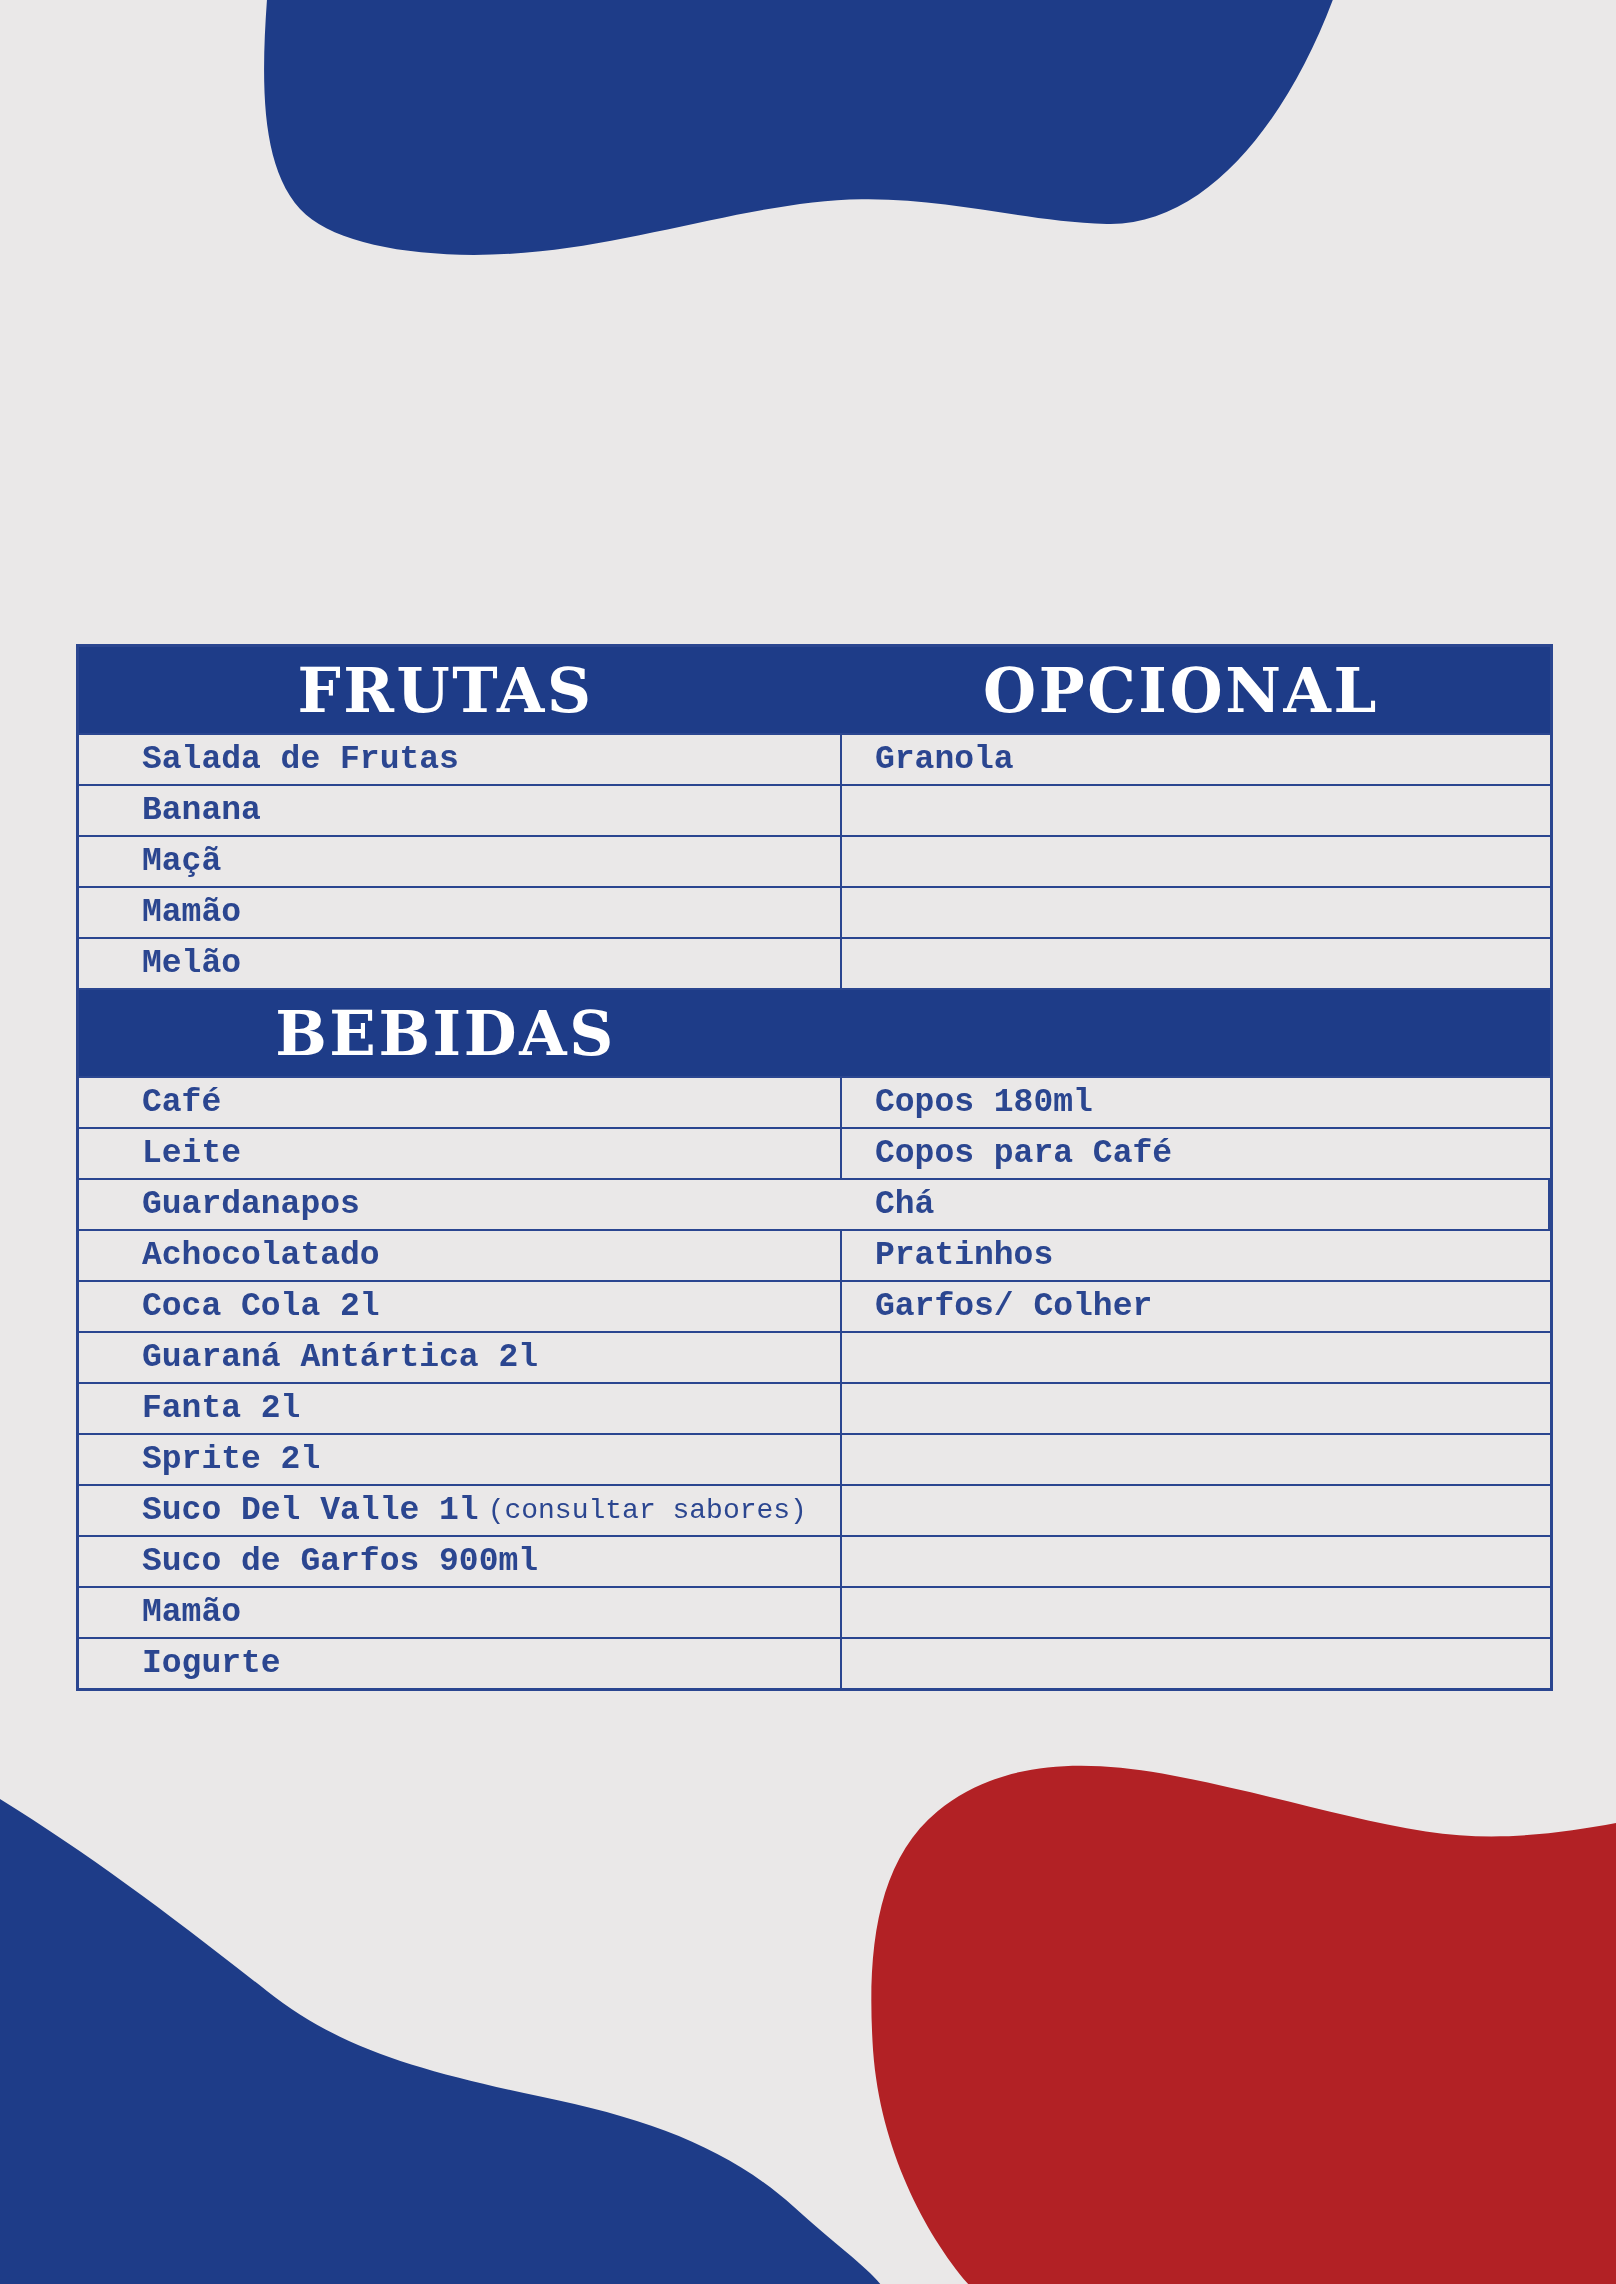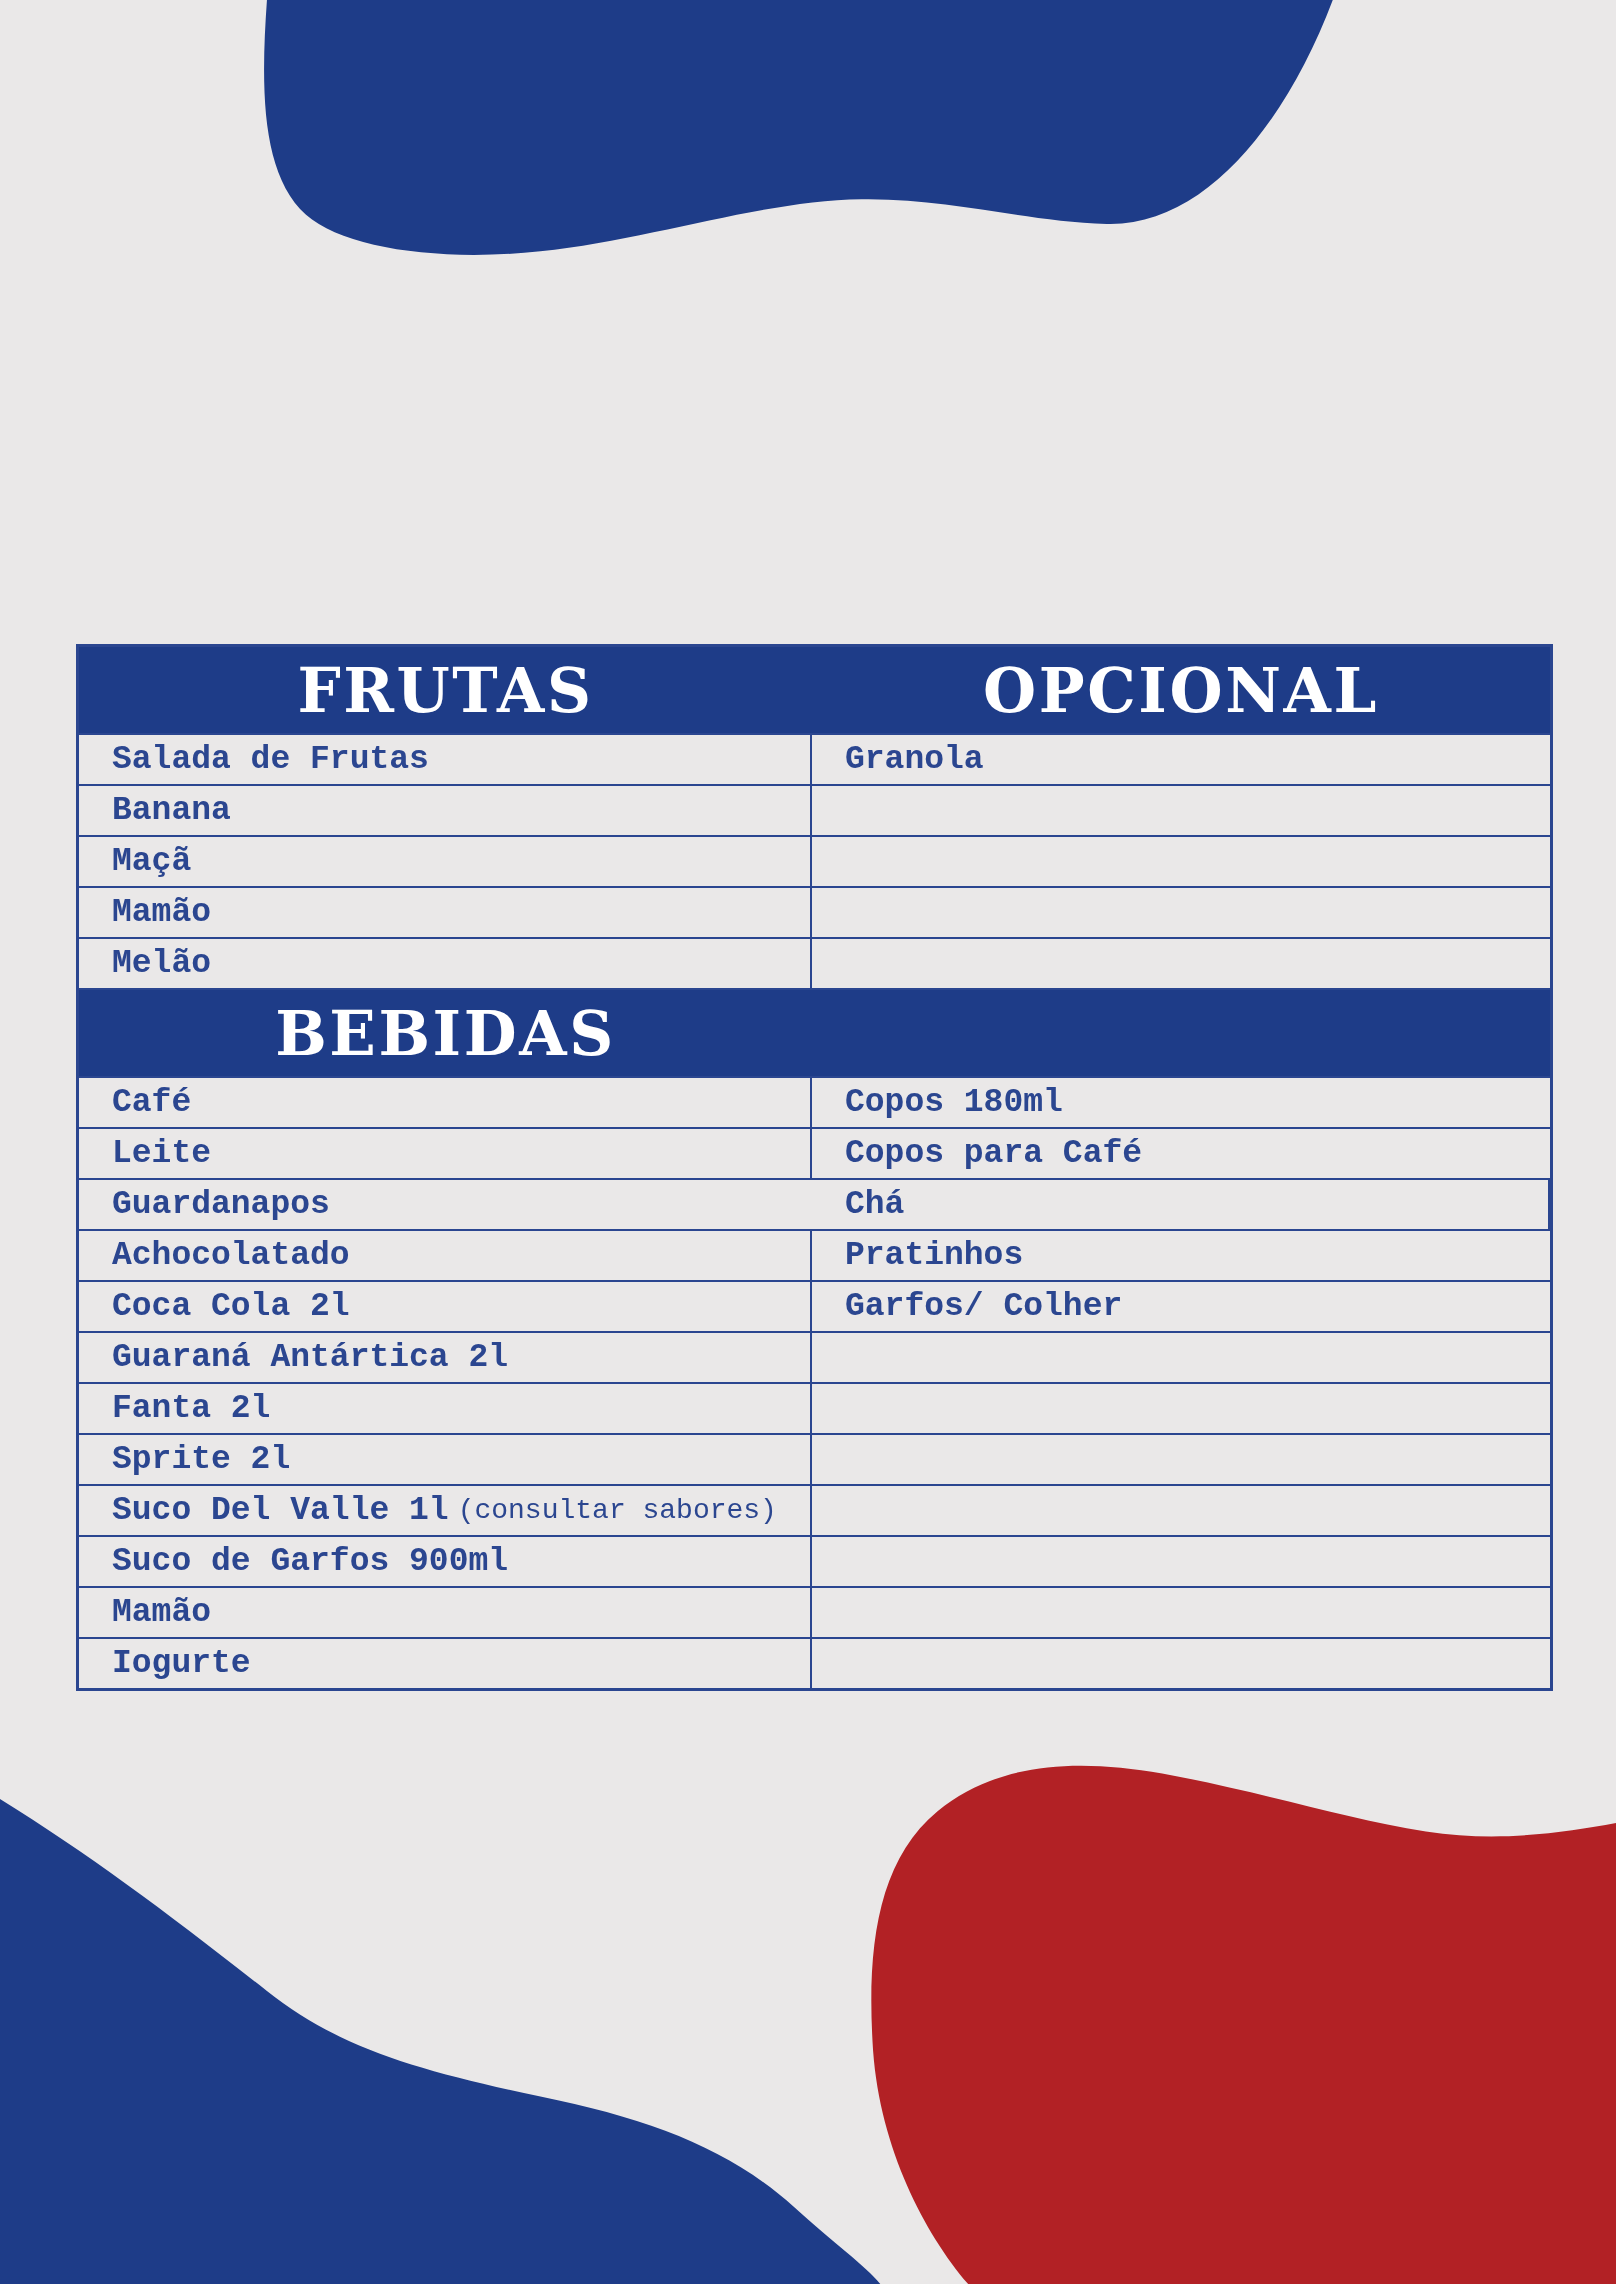--- a/index.html
+++ b/index.html
@@ -27,20 +27,21 @@
     font-family:"DejaVu Serif", serif;
     font-weight:bold;
     font-size:61px;
     letter-spacing:2.6px;
     white-space:nowrap;
   }
   .menu-row{
     display:grid;grid-template-columns:733px 1fr;
     height:51px;box-sizing:border-box;
     border-top:2.6px solid #2b4690;
+    padding-left:30px;
   }
   .menu-row .cell{
     display:flex;align-items:center;
     padding-left:33px;
     box-sizing:border-box;
     color:#2b4690;
     font-family:"Liberation Mono", monospace;
     font-weight:bold;
     font-size:33px;
     white-space:nowrap;

